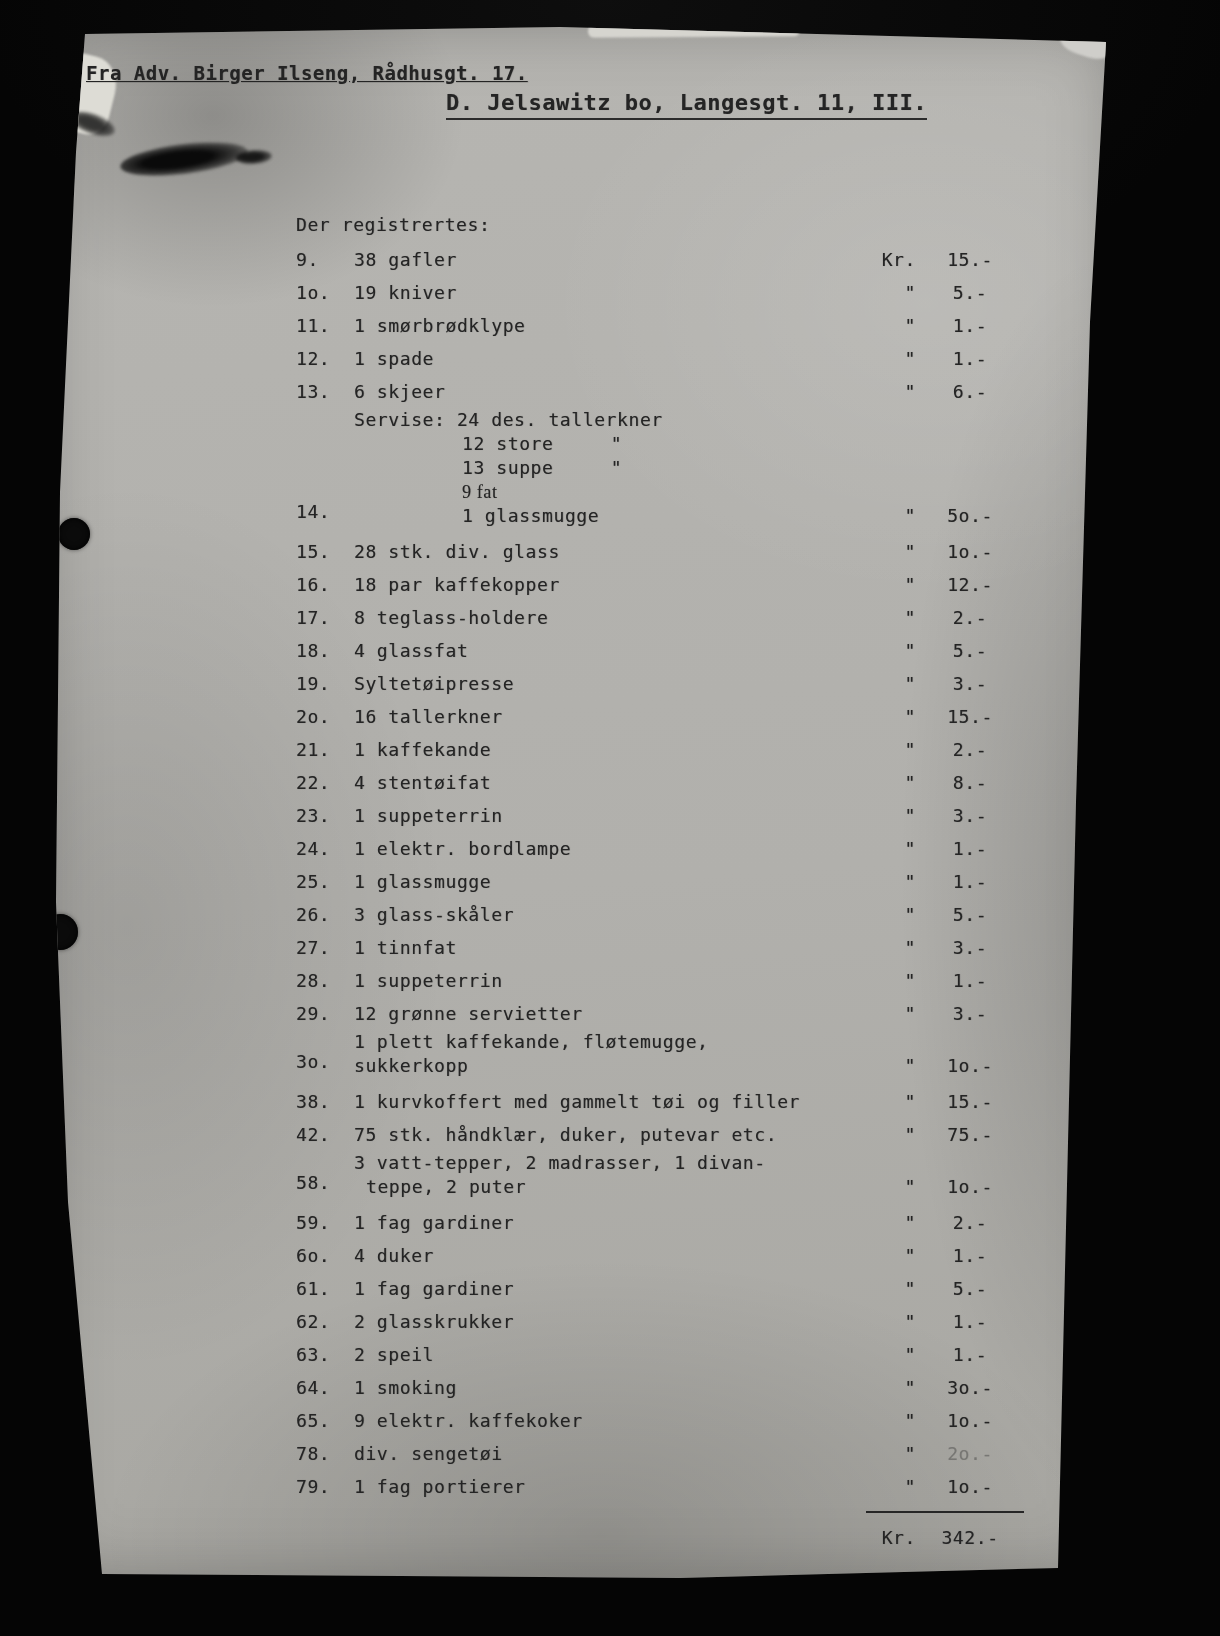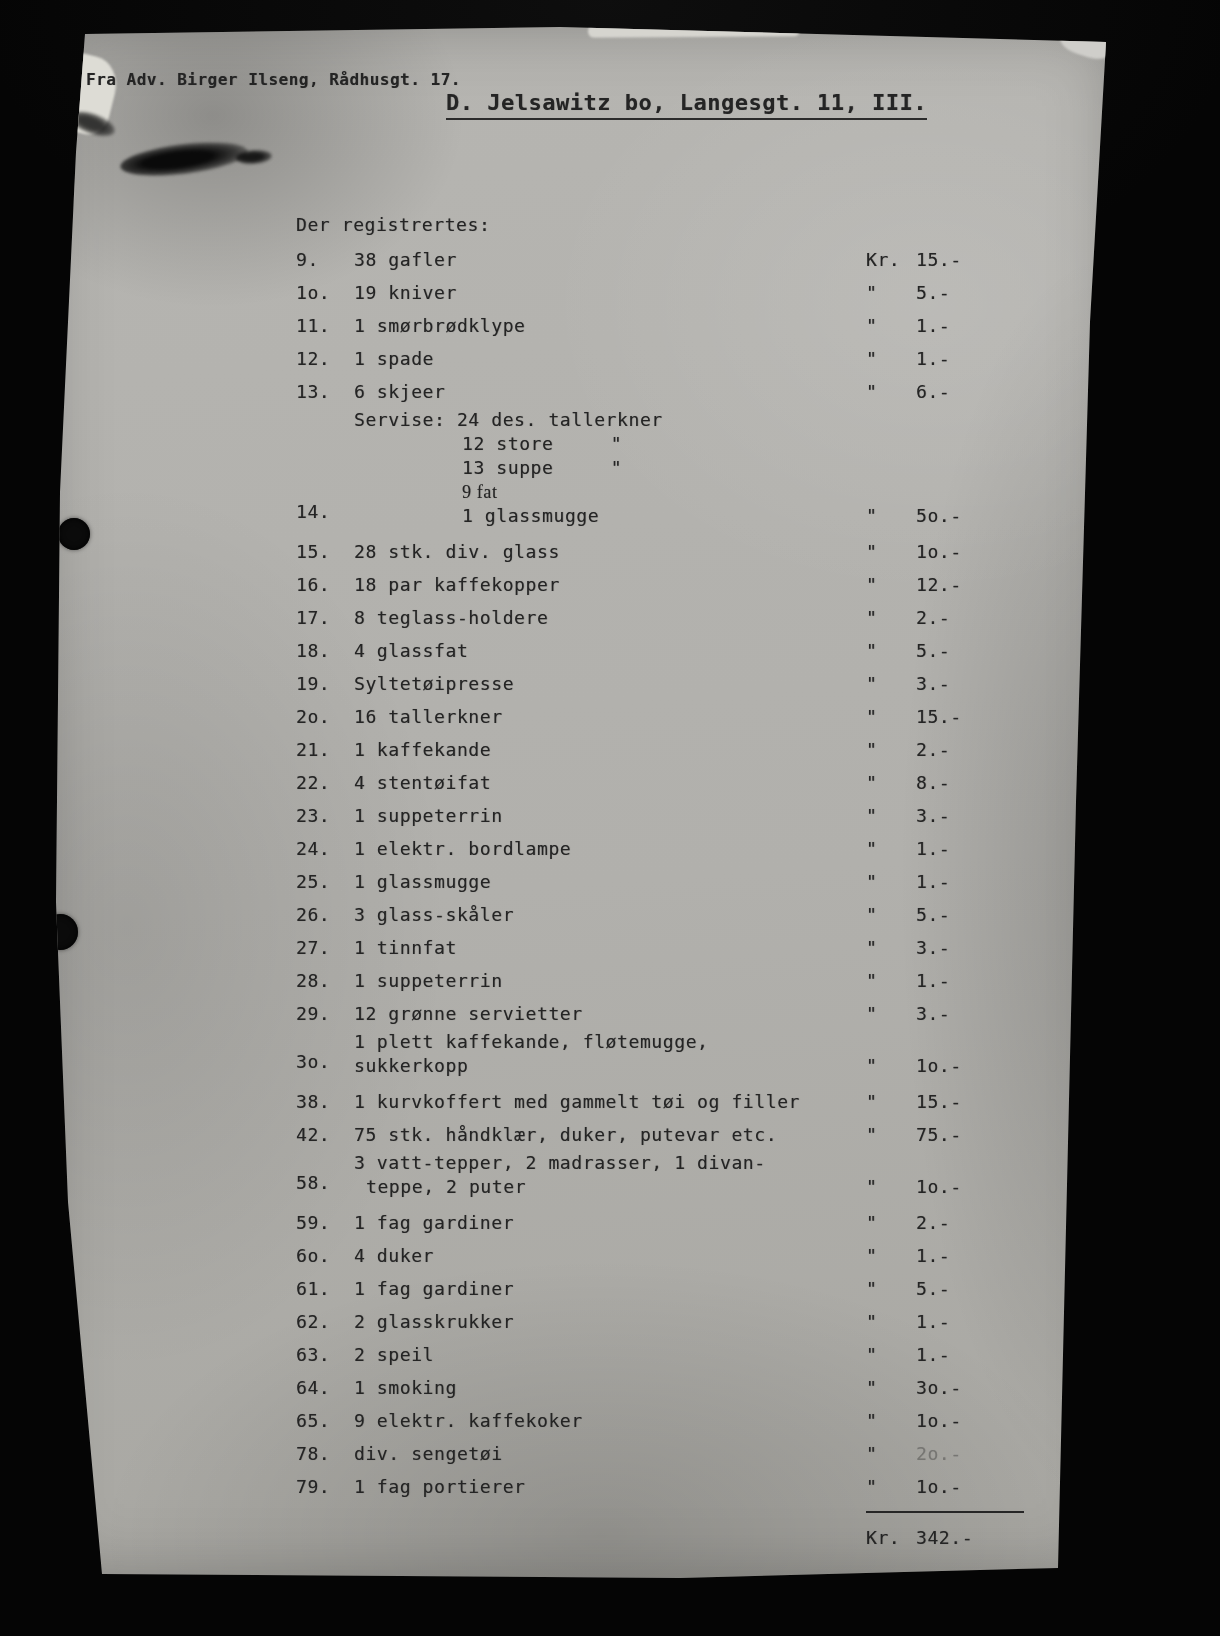--- a/index.html
+++ b/index.html
@@ -41,34 +41,34 @@
   .smudge{position:absolute;background:radial-gradient(ellipse at 45% 50%, #0a0a0a 35%, rgba(10,10,10,.65) 60%, transparent 85%);filter:blur(1.5px);}
   .smudge.s1{left:80px;top:122px;width:128px;height:30px;transform:rotate(-7deg);border-radius:50%;}
   .smudge.s2{left:30px;top:92px;width:46px;height:20px;transform:rotate(20deg);border-radius:50%;opacity:.8;}
   .smudge.s3{left:196px;top:128px;width:36px;height:14px;transform:rotate(-4deg);border-radius:50%;opacity:.9;}
   
   .hole{position:absolute;border-radius:50%;background:#0b0b0b;box-shadow:inset 0 0 6px #000, 0 0 4px rgba(0,0,0,.5);}
   .hole.h1{left:18px;top:496px;width:32px;height:32px;}
   .hole.h2{left:2px;top:892px;width:36px;height:36px;}
   
   .typed{color:#242424;text-shadow:.4px .4px .7px rgba(25,25,25,.38);}
-  .hdr1{position:absolute;left:46px;top:48px;font-size:16px;font-weight:bold;letter-spacing:.5px;white-space:pre;}
+  .hdr1{position:absolute;left:46px;top:40px;font-size:19px;font-weight:bold;letter-spacing:.5px;white-space:pre;text-decoration:underline;}
   .hdr2{position:absolute;left:406px;top:68px;font-size:22px;font-weight:bold;letter-spacing:.5px;white-space:pre;
         border-bottom:2px solid #2b2b2b;padding-bottom:3px;}
   .list{position:absolute;left:256px;top:146px;width:730px;font-size:18px;letter-spacing:.6px;margin-top:40px;}
   .intro{line-height:33px;margin-bottom:2px;white-space:pre;}
   .row{display:flex;align-items:flex-start;}
   .row.align-end{align-items:flex-end;}
   .row.multi{margin-bottom:7px;}
   .col-no{width:58px;line-height:33px;white-space:pre;}
   .col-desc{width:512px;}
   .desc-line{line-height:33px;white-space:pre;}
   .row.multi .desc-line{line-height:24px;}
-  .col-cur{width:50px;text-align:left;line-height:33px;white-space:pre;}
-  .col-amt{width:108px;text-align:left;line-height:33px;white-space:pre;}
+  .col-cur{width:50px;text-align:right;line-height:33px;white-space:pre;}
+  .col-amt{width:108px;text-align:center;line-height:33px;white-space:pre;}
   .row.multi .col-cur,.row.multi .col-amt{line-height:24px;}
   .col-amt.faint{opacity:.35;}
   .total-rule{margin-left:570px;width:158px;border-top:2px solid #262626;margin-top:8px;}
   .total-row{display:flex;padding-top:8px;}
   .total-row .col-no{width:58px;}
   .total-row .col-desc{width:512px;}
 </style>
 </head>
 <body>
 

